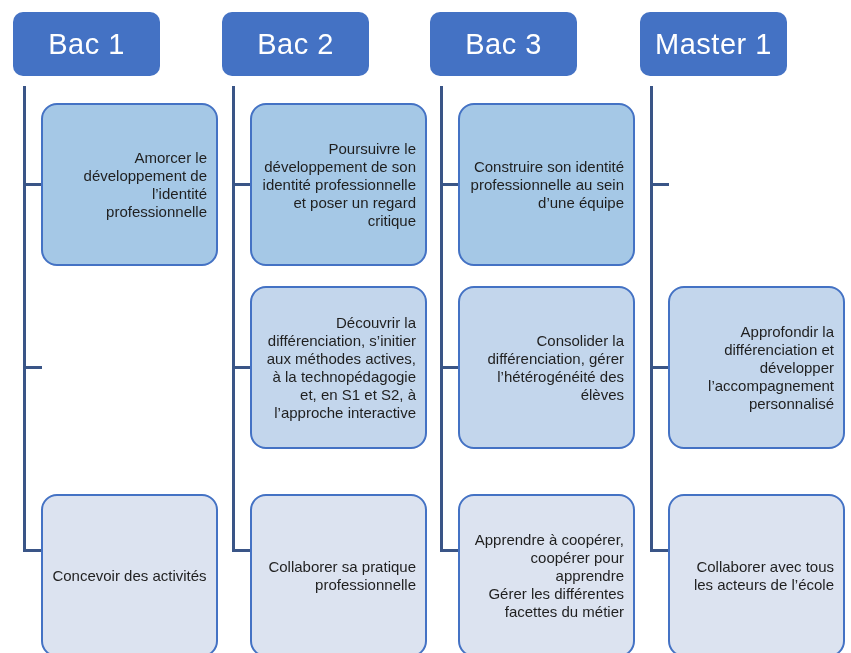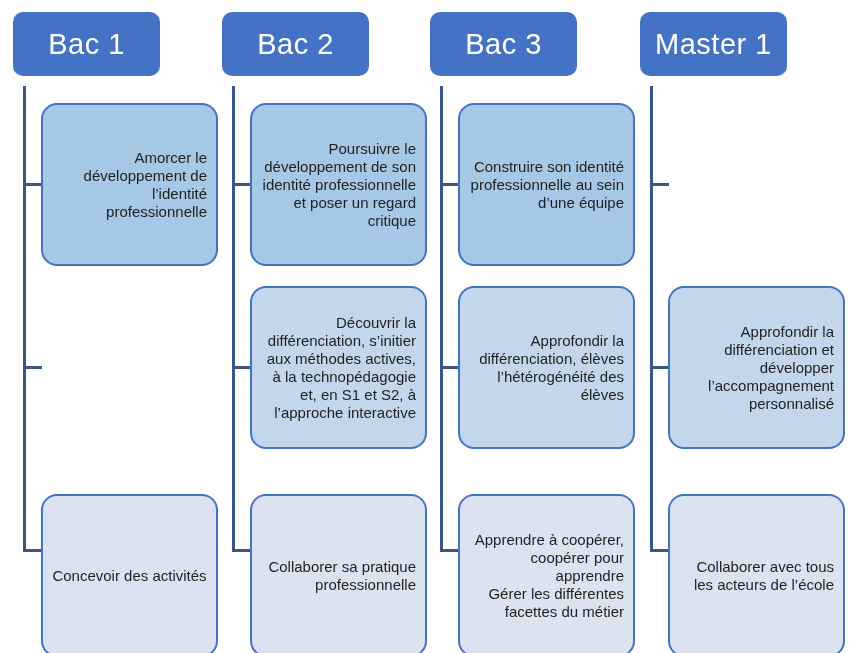--- a/index.html
+++ b/index.html
@@ -115,21 +115,21 @@
   <div class="column" style="left:430px">
     <div class="col-header">Bac 3</div>
     <div class="vline"></div>
     <div class="stub stub-0"></div>
     <div class="stub stub-1"></div>
     <div class="stub stub-2"></div>
     <div class="box box-0">
         <span>Construire son identité professionnelle au sein d’une équipe</span>
       </div>
     <div class="box box-1">
-        <span>Approfondir la différenciation, élèves l’hétérogénéité des élèves</span>
+        <span>Consolider la différenciation, gérer l’hétérogénéité des élèves</span>
       </div>
     <div class="box box-2">
         <span>Apprendre à coopérer, coopérer pour apprendre
 Gérer les différentes facettes du métier</span>
       </div>
   </div>
 
   <div class="column" style="left:640px">
     <div class="col-header">Master 1</div>
     <div class="vline"></div>

